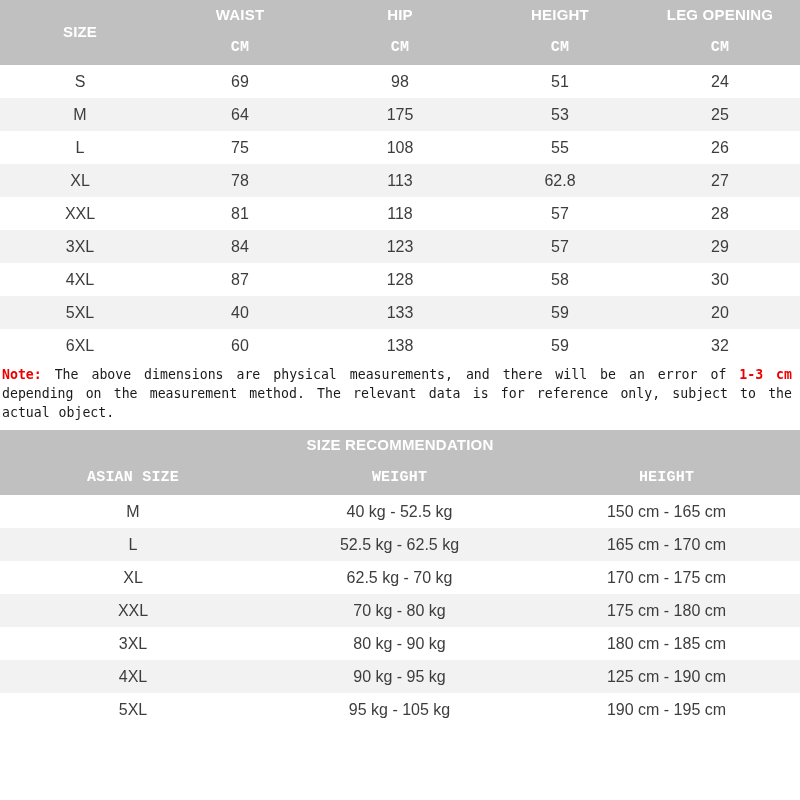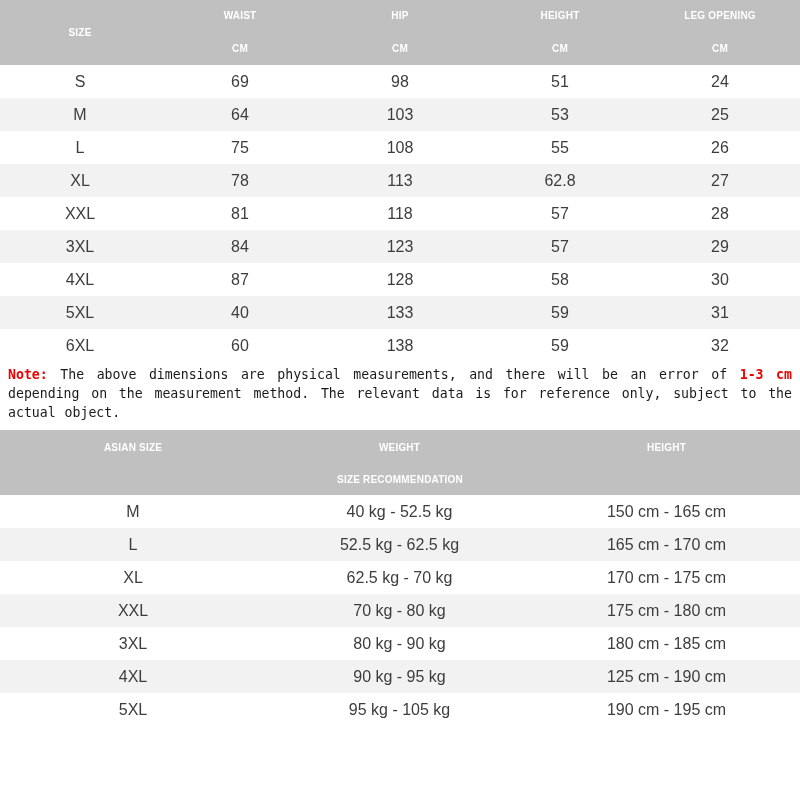--- a/index.html
+++ b/index.html
@@ -35,30 +35,31 @@
     padding: 0;
     text-align: center;
     vertical-align: middle;
   }
 
   
   .hdr-cell {
     background: #c0c0c0;
     color: #ffffff;
     font-weight: bold;
-    font-size: 10px;
+    font-size: 15px;
     letter-spacing: 0.2px;
     line-height: 1.1;
     font-family: "Liberation Sans", sans-serif;
   }
   .hdr-top {
     height: 31px;
   }
   .hdr-bottom {
     height: 34px;
+    font-family: Liberation Mono, monospace;
   }
   .hdr-span2 {
     height: 65px;
   }
 
   
   .row-odd td {
     background: #ffffff;
   }
   .row-even td {
@@ -83,21 +84,21 @@
   .t2 col.c-weight { width: 267px; }
   .t2 col.c-height { width: 267px; }
 
   
   .note-mono {
     font-family: "DejaVu Sans Mono", "Liberation Mono", monospace;
     font-size: 13.2px;
     line-height: 19px;
     color: #1a1a1a;
     text-align: justify;
-    padding: 3px 3px 0 8px;
+    padding: 3px 3px 0 2px;
     width: 795px;
     box-sizing: border-box;
     word-spacing: 1px;
   }
   .note-mono .lbl {
     color: #ee0000;
     font-weight: bold;
   }
   .note-mono .hl {
     color: #ee0000;
@@ -152,21 +153,21 @@
         <tr class="row-odd">
           <td>S</td>
           <td>69</td>
           <td>98</td>
           <td>51</td>
           <td>24</td>
         </tr>
         <tr class="row-even">
           <td>M</td>
           <td>64</td>
-          <td>103</td>
+          <td>175</td>
           <td>53</td>
           <td>25</td>
         </tr>
         <tr class="row-odd">
           <td>L</td>
           <td>75</td>
           <td>108</td>
           <td>55</td>
           <td>26</td>
         </tr>
@@ -196,21 +197,21 @@
           <td>87</td>
           <td>128</td>
           <td>58</td>
           <td>30</td>
         </tr>
         <tr class="row-even">
           <td>5XL</td>
           <td>40</td>
           <td>133</td>
           <td>59</td>
-          <td>31</td>
+          <td>20</td>
         </tr>
         <tr class="row-odd">
           <td>6XL</td>
           <td>60</td>
           <td>138</td>
           <td>59</td>
           <td>32</td>
         </tr>
       </tbody>
   </table>
@@ -225,27 +226,27 @@
   <div class="gap-a"></div>
 
   <table class="sizetable t2">
     <colgroup>
       <col class="c-asian">
       <col class="c-weight">
       <col class="c-height">
     </colgroup>
     <thead>
       <tr>
+        <th class="hdr-cell hdr-top" colspan="3">SIZE RECOMMENDATION</th>
+      </tr>
+      <tr>
         <th class="hdr-cell hdr-bottom">ASIAN SIZE</th>
         <th class="hdr-cell hdr-bottom">WEIGHT</th>
         <th class="hdr-cell hdr-bottom">HEIGHT</th>
       </tr>
-      <tr>
-        <th class="hdr-cell hdr-top" colspan="3">SIZE RECOMMENDATION</th>
-      </tr>
     </thead>
     <tbody id="recommendation-body">
         <tr class="row-odd">
           <td>M</td>
           <td>40 kg - 52.5 kg</td>
           <td>150 cm - 165 cm</td>
         </tr>
         <tr class="row-even">
           <td>L</td>
           <td>52.5 kg - 62.5 kg</td>

